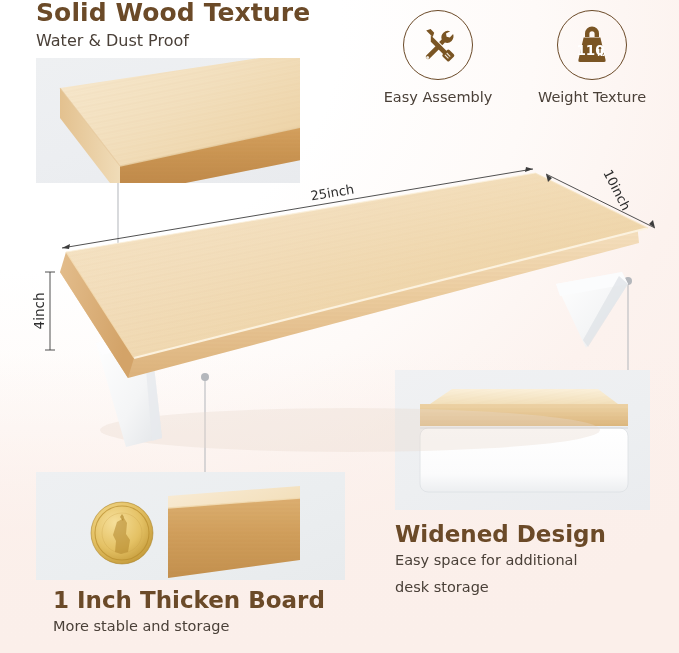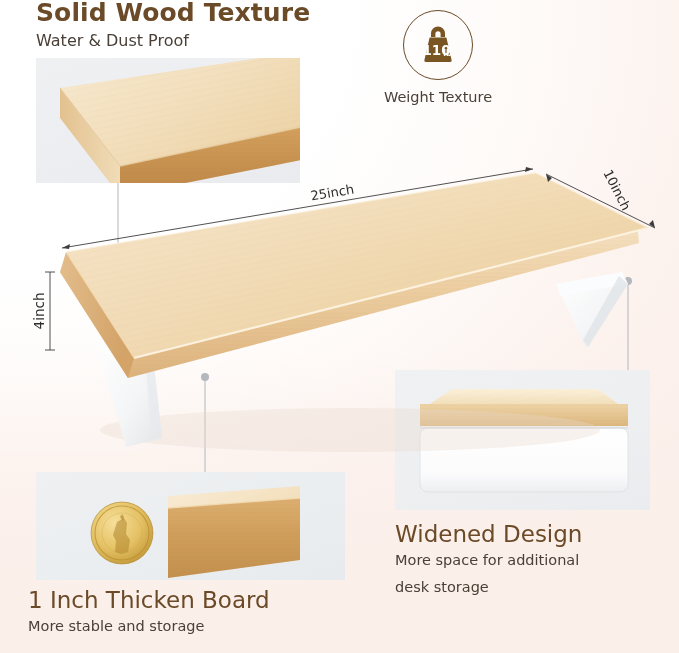--- a/index.html
+++ b/index.html
@@ -51,23 +51,23 @@
     overflow:hidden;
   }
   #panel-wood{left:36px;top:58px;width:264px;height:125px;}
   #panel-thick{left:36px;top:472px;width:309px;height:108px;
     background:linear-gradient(160deg,#eef0f2 0%,#ebeef0 55%,#e8ebed 100%);}
   #panel-wide{left:395px;top:370px;width:255px;height:140px;
     background:linear-gradient(160deg,#f0f1f3 0%,#edeff1 55%,#eaecef 100%);}
 
   
   .cap{position:absolute;}
-  .cap-title{font-size:23px;font-weight:normal;color:#6b4a28;line-height:28px;white-space:nowrap;}
+  .cap-title{font-size:23px;font-weight:bold;color:#6b4a28;line-height:28px;white-space:nowrap;}
   .cap-sub{font-size:14.5px;color:#4a4038;line-height:19px;margin-top:3px;}
-  #cap-thick{left:28px;top:586px;}
+  #cap-thick{left:53px;top:586px;}
   #cap-wide{left:395px;top:520px;}
 
   
   #stage{position:absolute;inset:0;}
   .leader{stroke:#b9bcc0;stroke-width:1.1;fill:none;}
   .leader-dot{fill:#b4b7bc;}
   .dimline{stroke:#3d3d3d;stroke-width:.9;fill:none;}
   .dimtext{
     font-family:"DejaVu Sans","Liberation Sans",sans-serif;
     font-size:13px;fill:#2e2e2e;
@@ -278,20 +278,43 @@
     </g>
   </svg>
 
   <div class="headline">
     <div class="h-title">Solid Wood Texture</div>
     <div class="h-sub">Water &amp; Dust Proof</div>
   </div>
 
   <div class="badges">
 
+    <div class="badge">
+      <div class="badge-ring">
+        <svg width="42" height="42" viewBox="0 0 42 42">
+
+          <g fill="#7a5524">
+            <path d="M33.2 7.2a6.6 6.6 0 0 0-8.5 8.2l-2.6 2.6 3.2 3.2 2.6-2.6a6.6 6.6 0 0 0 8.2-8.5l-3.3 3.3-3.2-.6-.6-3.2z"></path>
+            <path d="M21.6 19.2 l3.2 3.2 -12.4 12.4a2.3 2.3 0 0 1-3.2-3.2z"></path>
+            <circle cx="10.6" cy="33.4" r="1.5" fill="#efe9df"></circle>
+          </g>
+
+          <g fill="#7a5524">
+            <path d="M9.2 6.6 l4.4-1.5 3.6 3.6 -1.5 4.4 -3.3-3.3z"></path>
+            <path d="M13.8 11.2 l3.3 3.3 13.5 13.5 -3.3 3.3 -13.5-13.5z"></path>
+            <rect x="26.6" y="26.8" width="9.4" height="9.4" rx="1.6" transform="rotate(45 31.3 31.5)"></rect>
+          </g>
+          <g stroke="#efe9df" stroke-width="1.1">
+            <line x1="28.4" y1="30.6" x2="33.4" y2="30.6" transform="rotate(45 31 31.4)"></line>
+            <line x1="28.4" y1="33.2" x2="33.4" y2="33.2" transform="rotate(45 31 31.4)"></line>
+          </g>
+        </svg>
+      </div>
+      <div class="badge-label">Easy Assembly</div>
+    </div>
 
     <div class="badge">
       <div class="badge-ring">
         <svg width="44" height="42" viewBox="0 0 44 42">
 
           <path d="M15 13 v-3.6 a7 7 0 0 1 14 0 V13 h-4.4 V9.8 a2.6 2.6 0 0 0-5.2 0 V13 z" fill="#7a5524"></path>
 
           <path d="M13.6 13.4 h16.8 l5.2 22.6 a1.6 1.6 0 0 1-1.6 2 H10 a1.6 1.6 0 0 1-1.6-2 z" fill="#7a5524"></path>
           <text x="20.5" y="31" text-anchor="middle" font-family="DejaVu Sans, Liberation Sans, sans-serif" font-size="13.5" font-weight="bold" fill="#ffffff">110</text>
           <text x="31.5" y="31.5" text-anchor="middle" font-family="DejaVu Sans, Liberation Sans, sans-serif" font-size="8" font-weight="bold" fill="#ffffff">lb</text>
@@ -302,17 +325,17 @@
 
   </div>
 
   <div class="cap" id="cap-thick">
     <div class="cap-title">1 Inch Thicken Board</div>
     <div class="cap-sub">More stable and storage</div>
   </div>
 
   <div class="cap" id="cap-wide">
     <div class="cap-title">Widened Design</div>
-    <div class="cap-sub">More space for additional</div>
+    <div class="cap-sub">Easy space for additional</div>
     <div class="cap-sub" style="margin-top:8px">desk storage</div>
   </div>
 
 </div>
 
 </body></html>

